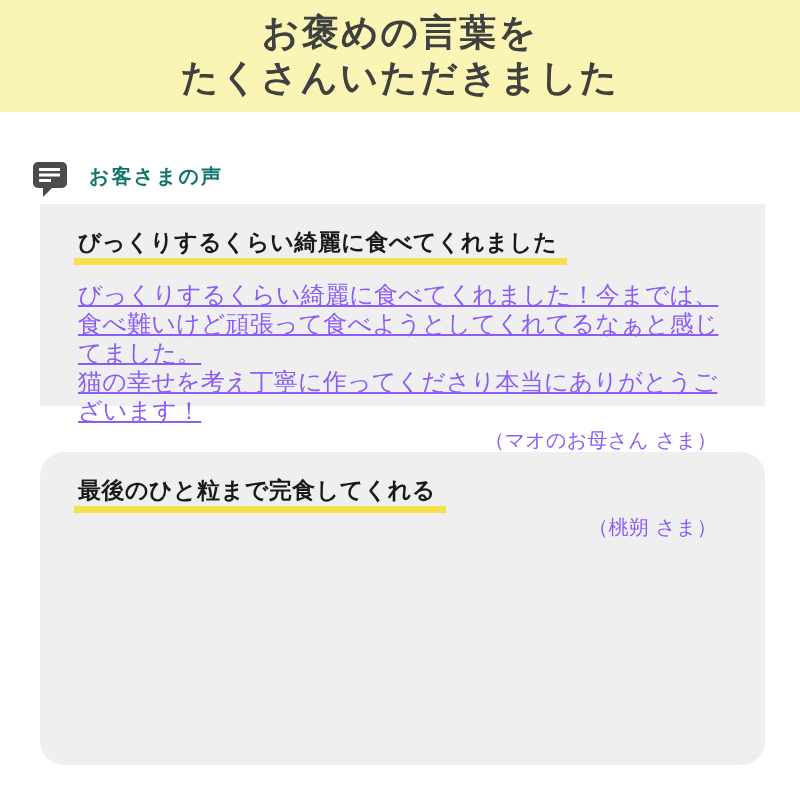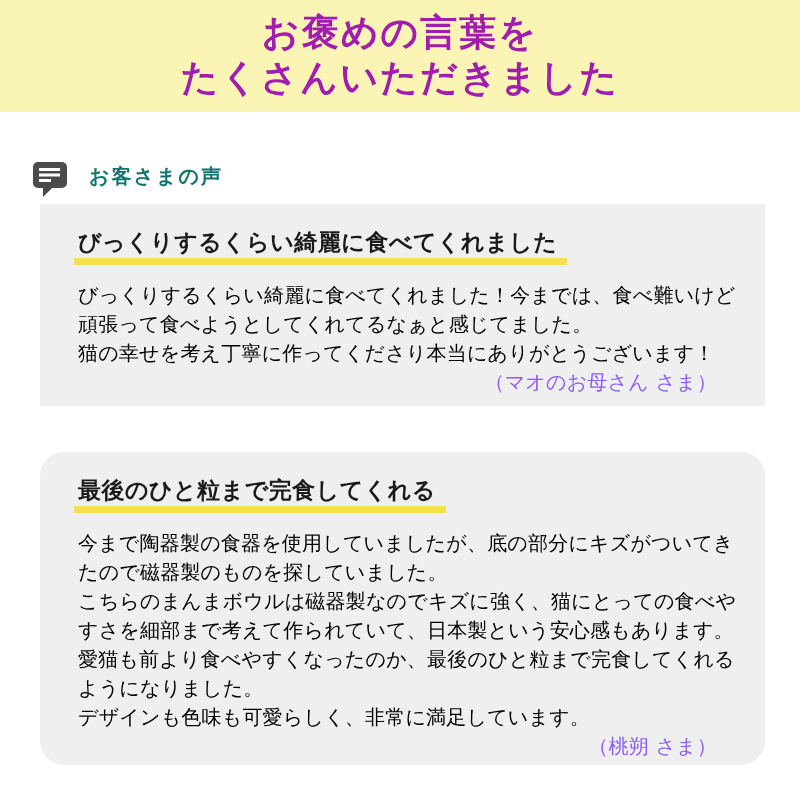--- a/index.html
+++ b/index.html
@@ -17,21 +17,21 @@
     position: absolute;
     left: 0; top: 0;
     width: 800px; height: 112px;
     background: #FAF5B5;
     text-align: center;
     padding-top: 10px;
   }
   .banner .banner-line {
     font-size: 37px;
     font-weight: 700;
-    color: #a21caf;
+    color: #404040;
     line-height: 45px;
     letter-spacing: 2px;
   }
 
   
   .section-header {
     position: absolute;
     left: 33px; top: 162px;
     display: flex;
     align-items: center;
@@ -64,25 +64,26 @@
     font-weight: 700;
     color: #1A1A1A;
     letter-spacing: 0.5px;
     line-height: 25px;
     padding: 0 10px 3px 4px;
     margin-left: -4px;
     border-bottom: 7px solid #F5E14D;
   }
   .review-body {
     margin-top: 16px;
-    font-size: 20px;
+    font-size: 24px;
     line-height: 29px;
-    color: #000000;
+    color: #8b5cf6;
     letter-spacing: 0.2px;
     white-space: pre-line;
+    text-decoration: underline;
   }
   .review-author {
     font-size: 20px;
     line-height: 29px;
     color: #8b5cf6;
     text-align: right;
     padding-right: 24px;
     letter-spacing: 0.2px;
   }
 </style>
@@ -112,20 +113,16 @@
     </div>
     <p class="review-body">びっくりするくらい綺麗に食べてくれました！今までは、食べ難いけど頑張って食べようとしてくれてるなぁと感じてました。
 猫の幸せを考え丁寧に作ってくださり本当にありがとうございます！</p>
     <p class="review-author">（マオのお母さん さま）</p>
   </div>
 
   <div class="review-card card-2">
     <div>
       <span class="review-title">最後のひと粒まで完食してくれる</span>
     </div>
-    <p class="review-body">今まで陶器製の食器を使用していましたが、底の部分にキズがついてきたので磁器製のものを探していました。
-こちらのまんまボウルは磁器製なのでキズに強く、猫にとっての食べやすさを細部まで考えて作られていて、日本製という安心感もあります。
-愛猫も前より食べやすくなったのか、最後のひと粒まで完食してくれるようになりました。
-デザインも色味も可愛らしく、非常に満足しています。</p>
     <p class="review-author">（桃朔 さま）</p>
   </div>
 
 </div>
 
 </body></html>

